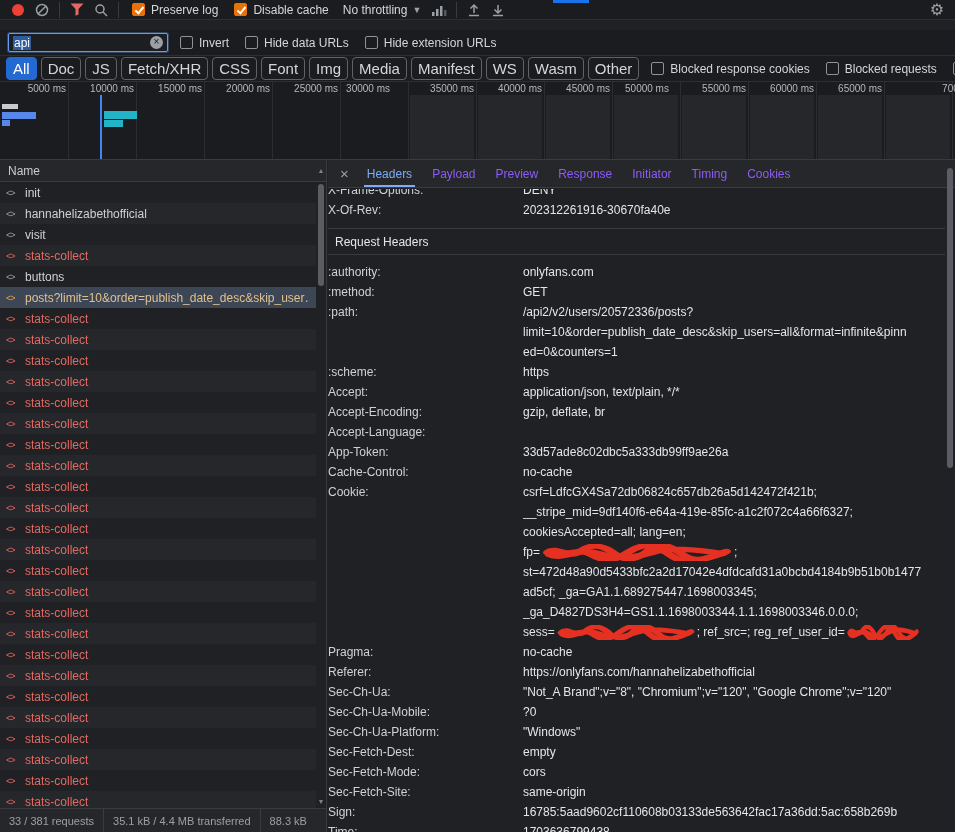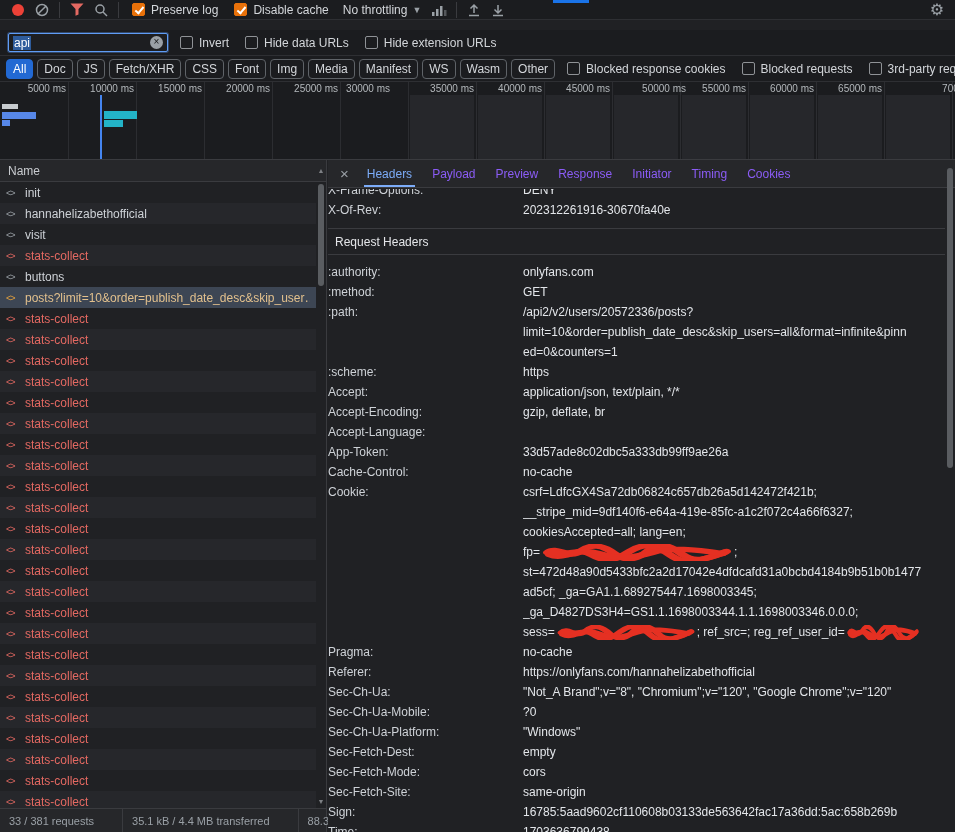--- a/index.html
+++ b/index.html
@@ -36,21 +36,21 @@
   .caret-down { font-size:9px; color:#9aa0a6; }
 
   .filter-input { display:inline-flex; align-items:center; justify-content:space-between;
     width:160px; height:19px; background:#1d1e21; border:1px solid #5f9cf5; border-radius:2px;
     box-shadow:0 0 0 1px rgba(95,156,245,.35); margin:0 4px; padding:0 4px; cursor:text; }
   .filter-text { background:#2e5c9c; color:#fff; padding:0 1px; }
   .filter-clear { width:13px; height:13px; border-radius:50%; background:#9aa0a6; color:#17181a;
     font-size:10px; line-height:12px; text-align:center; cursor:pointer; flex:none; }
 
   .pill { display:inline-block; padding:2px 6px; margin-right:4px; border:1px solid #5f6368;
-    border-radius:4px; background:transparent; color:#d3d6da; font-size:12px;
+    border-radius:4px; background:transparent; color:#d3d6da; font-size:15px;
     font-family:inherit; cursor:pointer; white-space:nowrap; }
   .pill.selected { background:#2269d3; border-color:#2269d3; color:#fff; }
   .tb3 .cb-wrap:first-of-type { margin-left:24px; }
 
   
   .overview { position:absolute; top:82px; left:0; right:0; height:78px; background:#1b1c1f;
     border-bottom:1px solid #3a3b3f; overflow:hidden; }
   .ov-line { position:absolute; top:0; bottom:0; width:1px; background:#2c2d31; z-index:1; }
   .ov-band { position:absolute; top:13px; bottom:0; background:#26272b; z-index:2; }
   .ov-label { position:absolute; top:1px; height:12px; font-size:10px; color:#b4b8bc;
@@ -66,21 +66,21 @@
   .req-row { height:21px; display:flex; align-items:center; padding:0 6px; gap:6px; cursor:pointer; }
   .req-row:nth-child(even) { background:#26272b; }
   .req-row.selected { background:#3d4654; }
   .req-icon { font-size:9px; letter-spacing:-1px; color:#9aa0a6; flex:none; width:13px; }
   .req-label { white-space:nowrap; overflow:hidden; flex:1; color:#cdd1d6; }
   .req-row.error .req-icon, .req-row.error .req-label { color:#e46962; }
   .req-row.selected .req-icon { color:#e8a33d; }
   .req-row.selected .req-label { color:#e2c08d; }
 
   .summary-bar { position:absolute; left:0; right:0; bottom:0; height:24px; background:#26272a;
-    border-top:1px solid #3a3b3f; display:flex; align-items:flex-start; font-size:11px; color:#9aa0a6;gap:19px; }
+    border-top:1px solid #3a3b3f; display:flex; align-items:flex-start; font-size:11px; color:#9aa0a6; }
   .summary-item { padding:0 9px; height:100%; display:flex; align-items:center; white-space:nowrap; }
   .summary-item + .summary-item { border-left:1px solid #3a3b3f; }
 
   .v-scrollbar { position:absolute; width:10px; }
   .sb-arrow { position:absolute; left:0; width:10px; height:10px; color:#7d8084; font-size:7px;
     text-align:center; line-height:10px; cursor:pointer; }
   .sb-thumb { position:absolute; left:2px; width:6px; background:#5a5d61; border-radius:3px; cursor:grab; }
   .left-sb { top:6px; right:0; bottom:25px; }
   .right-sb { top:2px; right:0; bottom:2px; }
 
@@ -245,21 +245,21 @@
       <div class="ov-band" style="left: 478px; width: 64px;"></div>
       <div class="ov-label" style="left: 404px; width: 70px;">35000 ms</div>
       <div class="ov-line" style="left: 544px;"></div>
       <div class="ov-band" style="left: 546px; width: 64px;"></div>
       <div class="ov-label" style="left: 472px; width: 70px;">40000 ms</div>
       <div class="ov-line" style="left: 612px;"></div>
       <div class="ov-band" style="left: 614px; width: 64px;"></div>
       <div class="ov-label" style="left: 540px; width: 70px;">45000 ms</div>
       <div class="ov-line" style="left: 680px;"></div>
       <div class="ov-band" style="left: 682px; width: 64px;"></div>
-      <div class="ov-label" style="left: 608px; width: 78px;">50000 ms</div>
+      <div class="ov-label" style="left: 608px; width: 78px; text-align: center;">50000 ms</div>
       <div class="ov-line" style="left: 748px;"></div>
       <div class="ov-band" style="left: 750px; width: 64px;"></div>
       <div class="ov-label" style="left: 676px; width: 70px;">55000 ms</div>
       <div class="ov-line" style="left: 816px;"></div>
       <div class="ov-band" style="left: 818px; width: 64px;"></div>
       <div class="ov-label" style="left: 744px; width: 70px;">60000 ms</div>
       <div class="ov-line" style="left: 884px;"></div>
       <div class="ov-band" style="left: 886px; width: 64px;"></div>
       <div class="ov-label" style="left: 812px; width: 70px;">65000 ms</div>
       <div class="ov-line" style="left: 952px;"></div>

